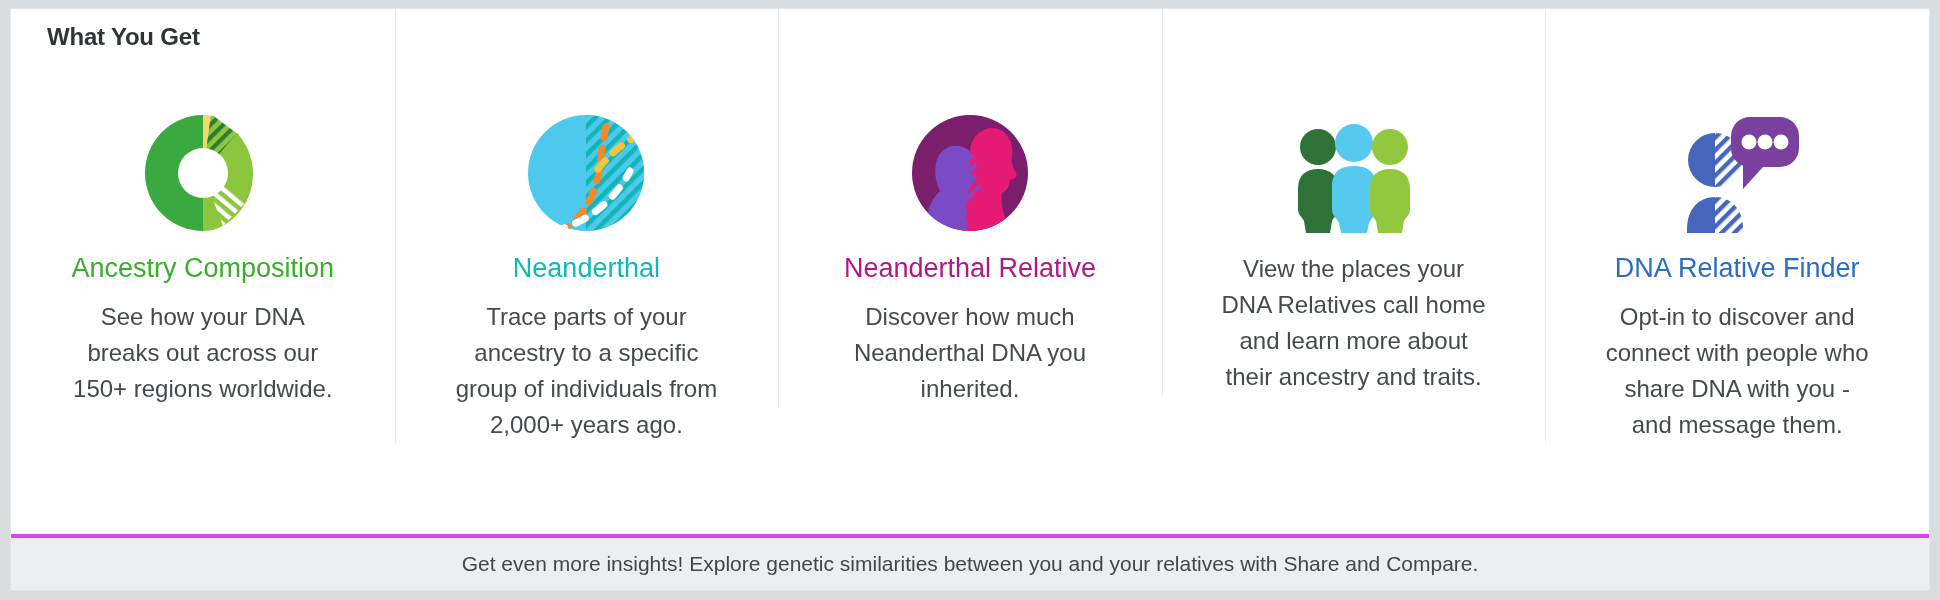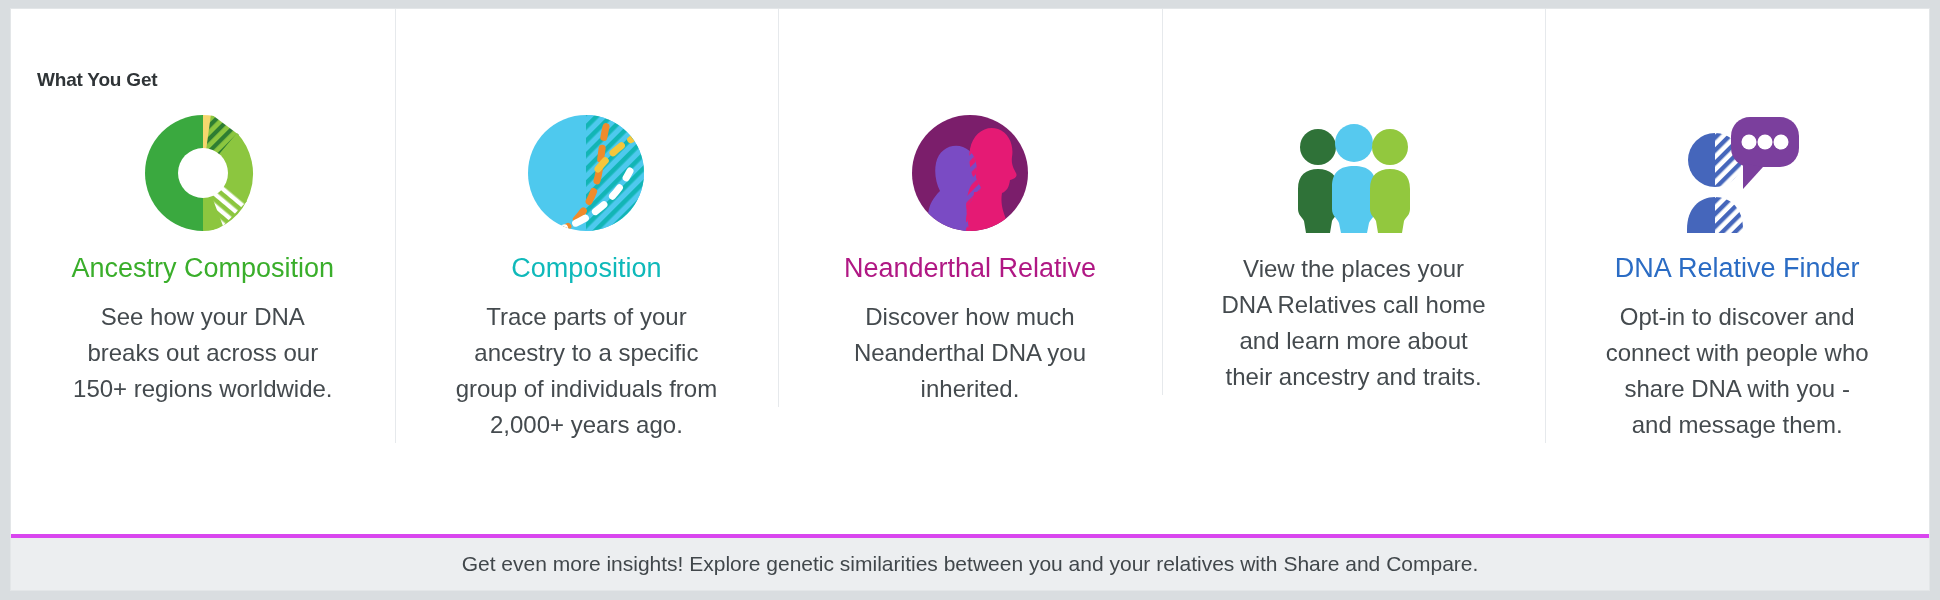--- a/index.html
+++ b/index.html
@@ -20,29 +20,28 @@
     width: 1920px;
     height: 583px;
     background: #ffffff;
     border: 1px solid #e3e6e8;
     display: flex;
     flex-direction: column;
     position: relative;
     overflow: hidden;
   }
   .panel-title {
-    font-size: 19px;
+    font-size: 24px;
     font-weight: bold;
     color: #2f3437;
     padding: 14px 0 0 22px;
     letter-spacing: -0.2px;
     position: absolute;
-    top: 0; left: 4px;
+    top: 0; left: 14px;
     z-index: 5;
-    margin-top: 46px;
   }
   .cards {
     flex: 1 1 auto;
     display: flex;
     flex-direction: row;
     align-items: flex-start;
     height: 526px;
   }
   .card {
     flex: 1 1 0;
@@ -154,21 +153,21 @@
             </defs>
             <g clip-path="url(#globeclip)">
               <rect x="0" y="0" width="120" height="120" fill="#4ec9ee"></rect>
               <rect x="60" y="0" width="60" height="120" fill="url(#p2stripe)"></rect>
               <path d="M32 118 C52 112 70 86 74 52 C77 26 80 10 84 2" fill="none" stroke="#ef8b2c" stroke-width="7" stroke-linecap="round" stroke-dasharray="11 11"></path>
               <path d="M72 56 C82 44 94 32 106 26" fill="none" stroke="#f5c63c" stroke-width="7" stroke-linecap="round" stroke-dasharray="11 11"></path>
               <path d="M28 118 C58 110 86 92 104 58" fill="none" stroke="#ffffff" stroke-width="7" stroke-linecap="round" stroke-dasharray="11 12"></path>
             </g>
           </svg>
         </div>
-        <div class="card-title" style="color: rgb(15, 185, 186);">Composition</div>
+        <div class="card-title" style="color: rgb(15, 185, 186);">Neanderthal</div>
         <div class="card-desc">Trace parts of your ancestry to a specific group of individuals from 2,000+ years ago.</div>
       </div>
 
       <div class="card">
         <div class="icon-wrap">
           <svg width="120" height="120" viewBox="0 0 120 120">
             <defs>
               <pattern id="p3stripe" width="9" height="9" patternTransform="rotate(45)" patternUnits="userSpaceOnUse">
                 <rect width="9" height="9" fill="#e51a74"></rect>
                 <rect width="4.2" height="9" fill="#7a4bc4"></rect>

